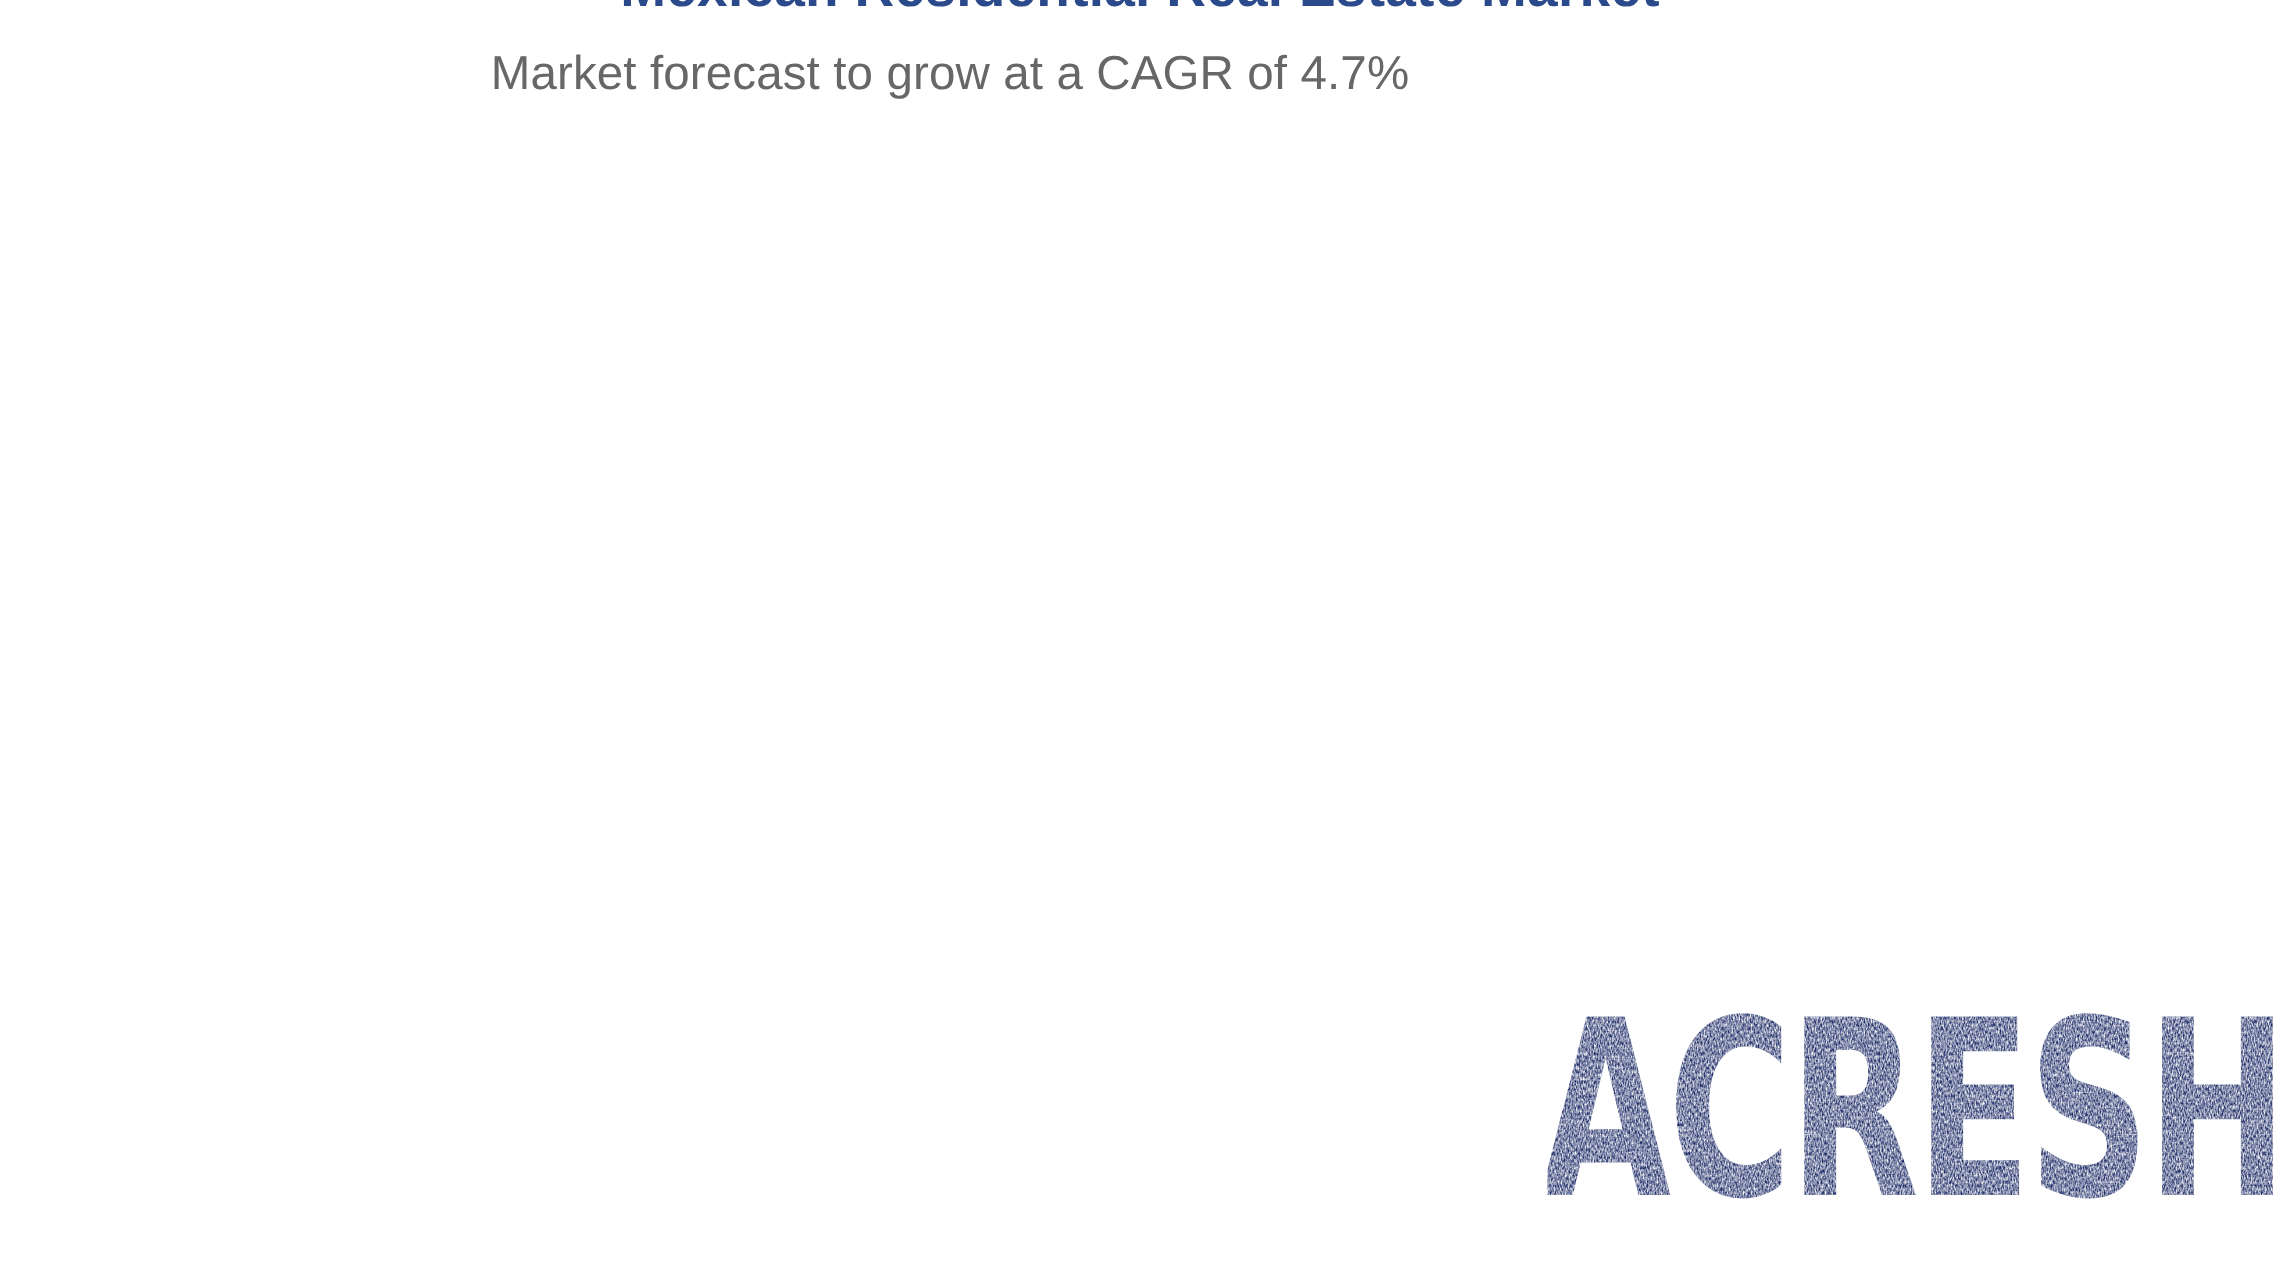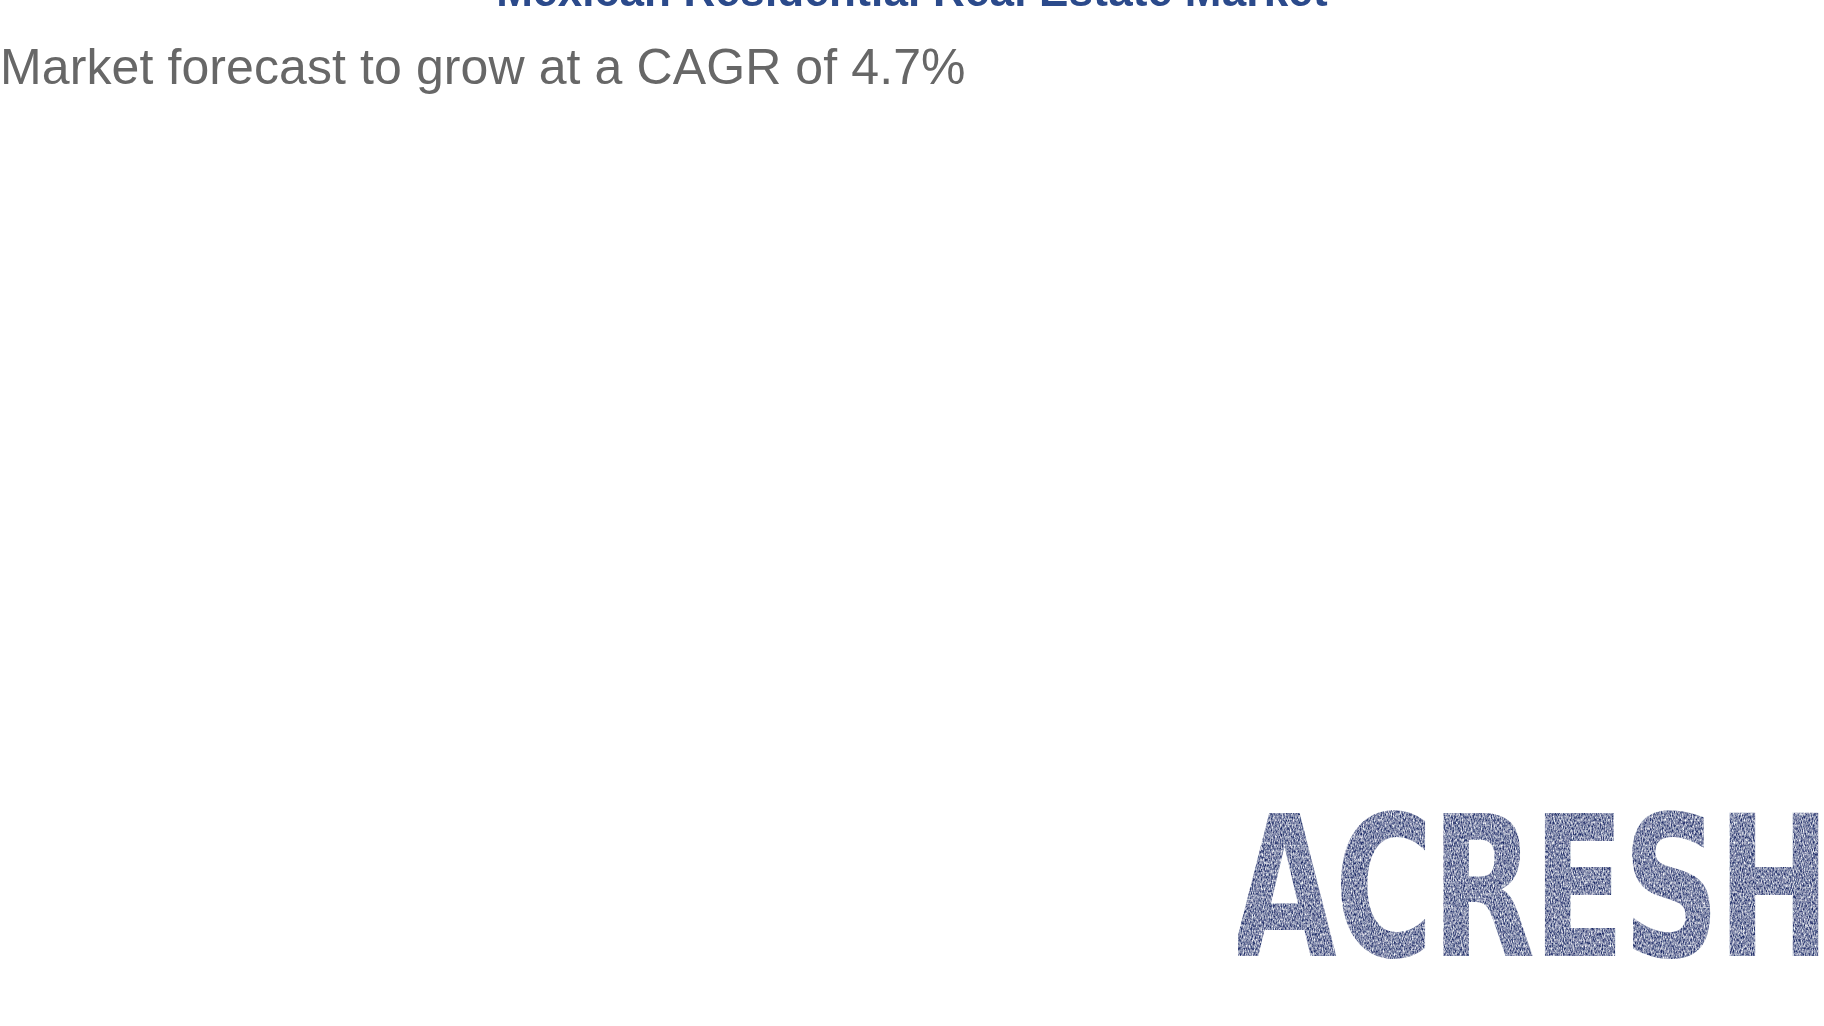--- a/index.html
+++ b/index.html
@@ -36,22 +36,22 @@
     font-weight: bold;
     color: #2b4a8b;
     letter-spacing: 0.2px;
     white-space: nowrap;
   }
   .chart-subtitle {
     position: absolute;
     top: 38px;
     left: 0;
     width: 1520px;
-    text-align: left;
-    font-size: 50px;
+    text-align: center;
+    font-size: 38px;
     font-weight: normal;
     color: #676767;
     letter-spacing: 0.1px;
     white-space: nowrap;
   }
 
   
   .bar-group {
     position: absolute;
     bottom: 0;

